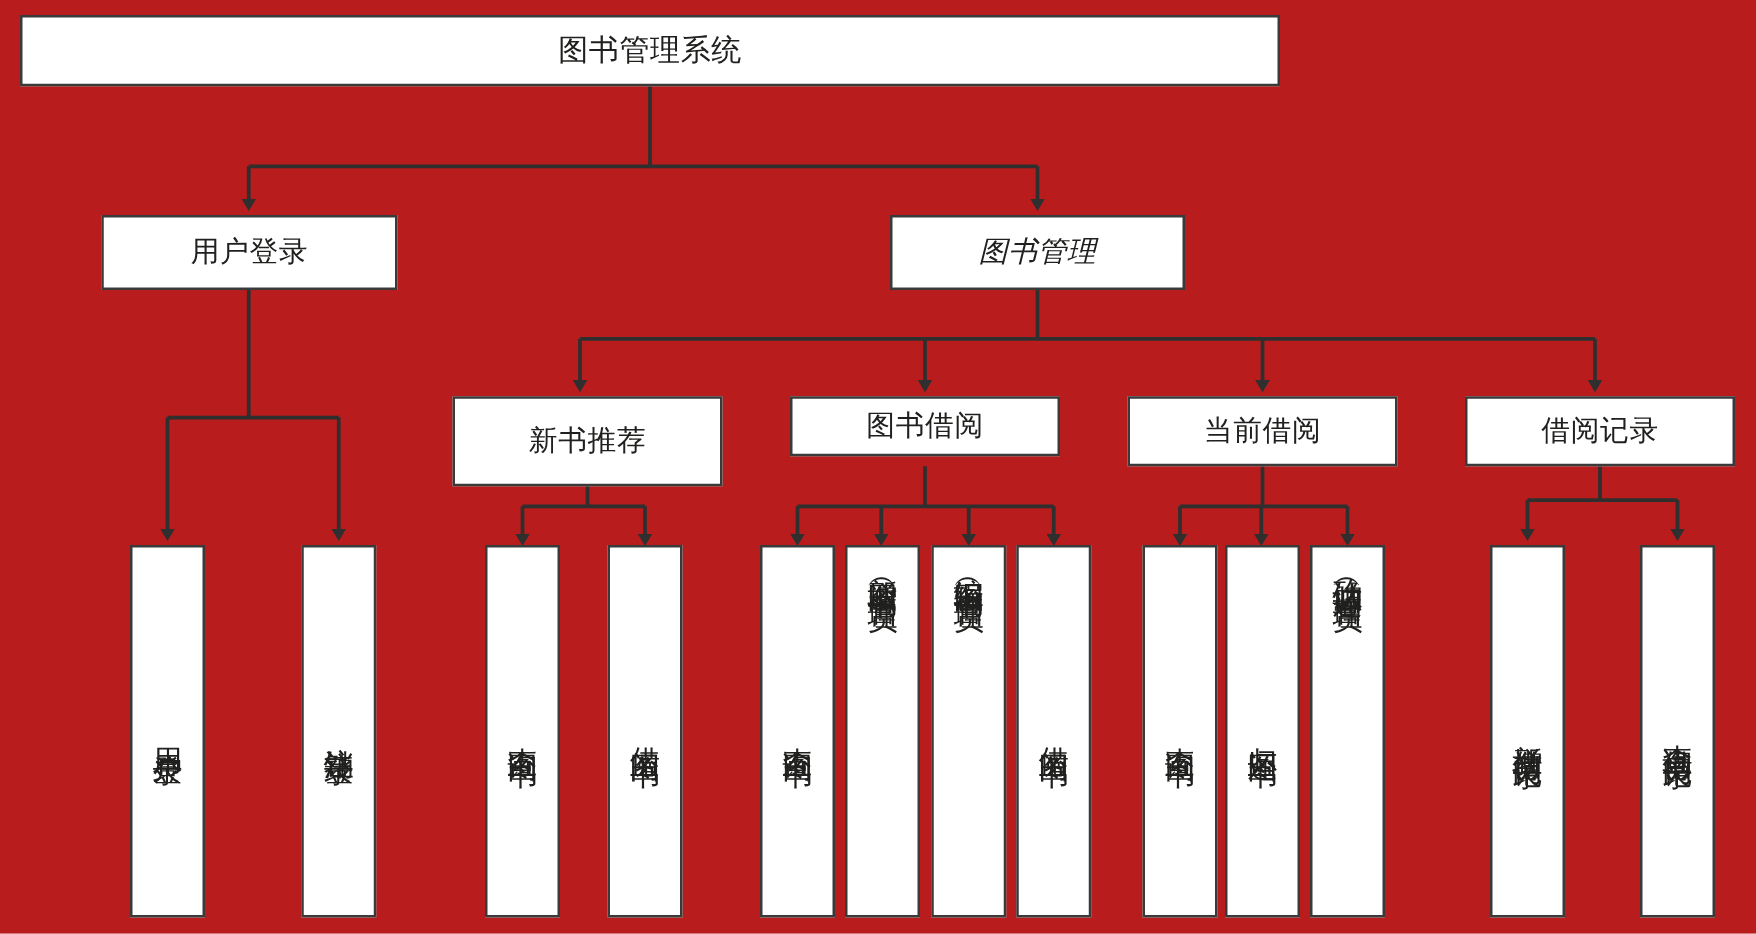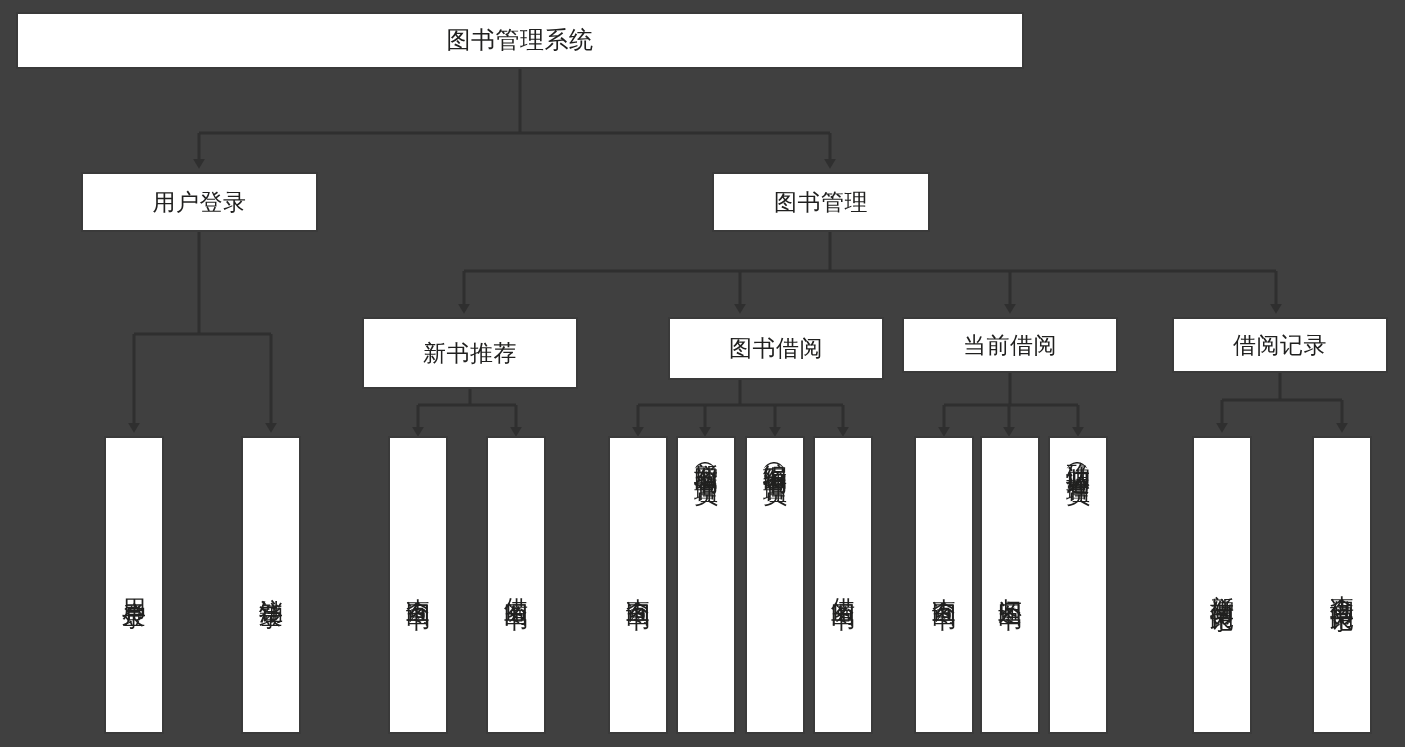--- a/index.html
+++ b/index.html
@@ -8,21 +8,21 @@
     padding: 0;
     background: #ffffff;
   }
   body {
     font-family: "DejaVu Sans", "Liberation Sans", sans-serif;
   }
   #diagram-root {
     position: relative;
     width: 1405px;
     height: 747px;
-    background: #404040;
+    background: #b91c1c;
     overflow: hidden;
   }
   #edges-layer {
     position: absolute;
     left: 0;
     top: 0;
     width: 1405px;
     height: 747px;
     pointer-events: none;
   }
@@ -140,29 +140,29 @@
   </svg>
 
   <div class="node horiz root" style="left:16px; top:12px; width:1008px; height:57px;">
     <span class="node-label">图书管理系统</span>
   </div>
 
   <div class="node horiz" style="left:81px; top:172px; width:237px; height:60px;">
     <span class="node-label">用户登录</span>
   </div>
 
-  <div class="node horiz" style="left:712px; top:172px; width:218px; height:60px;">
+  <div class="node horiz" style="left:712px; top:172px; width:236px; height:60px;font-style:italic;">
     <span class="node-label">图书管理</span>
   </div>
 
   <div class="node horiz" style="left:362px; top:317px; width:216px; height:72px;">
     <span class="node-label">新书推荐</span>
   </div>
 
-  <div class="node horiz" style="left:632px; top:317px; width:216px; height:63px;margin-left:36px;">
+  <div class="node horiz" style="left:632px; top:317px; width:216px; height:48px;">
     <span class="node-label">图书借阅</span>
   </div>
 
   <div class="node horiz" style="left:902px; top:317px; width:216px; height:56px;">
     <span class="node-label">当前借阅</span>
   </div>
 
   <div class="node horiz" style="left:1172px; top:317px; width:216px; height:56px;">
     <span class="node-label">借阅记录</span>
   </div>

